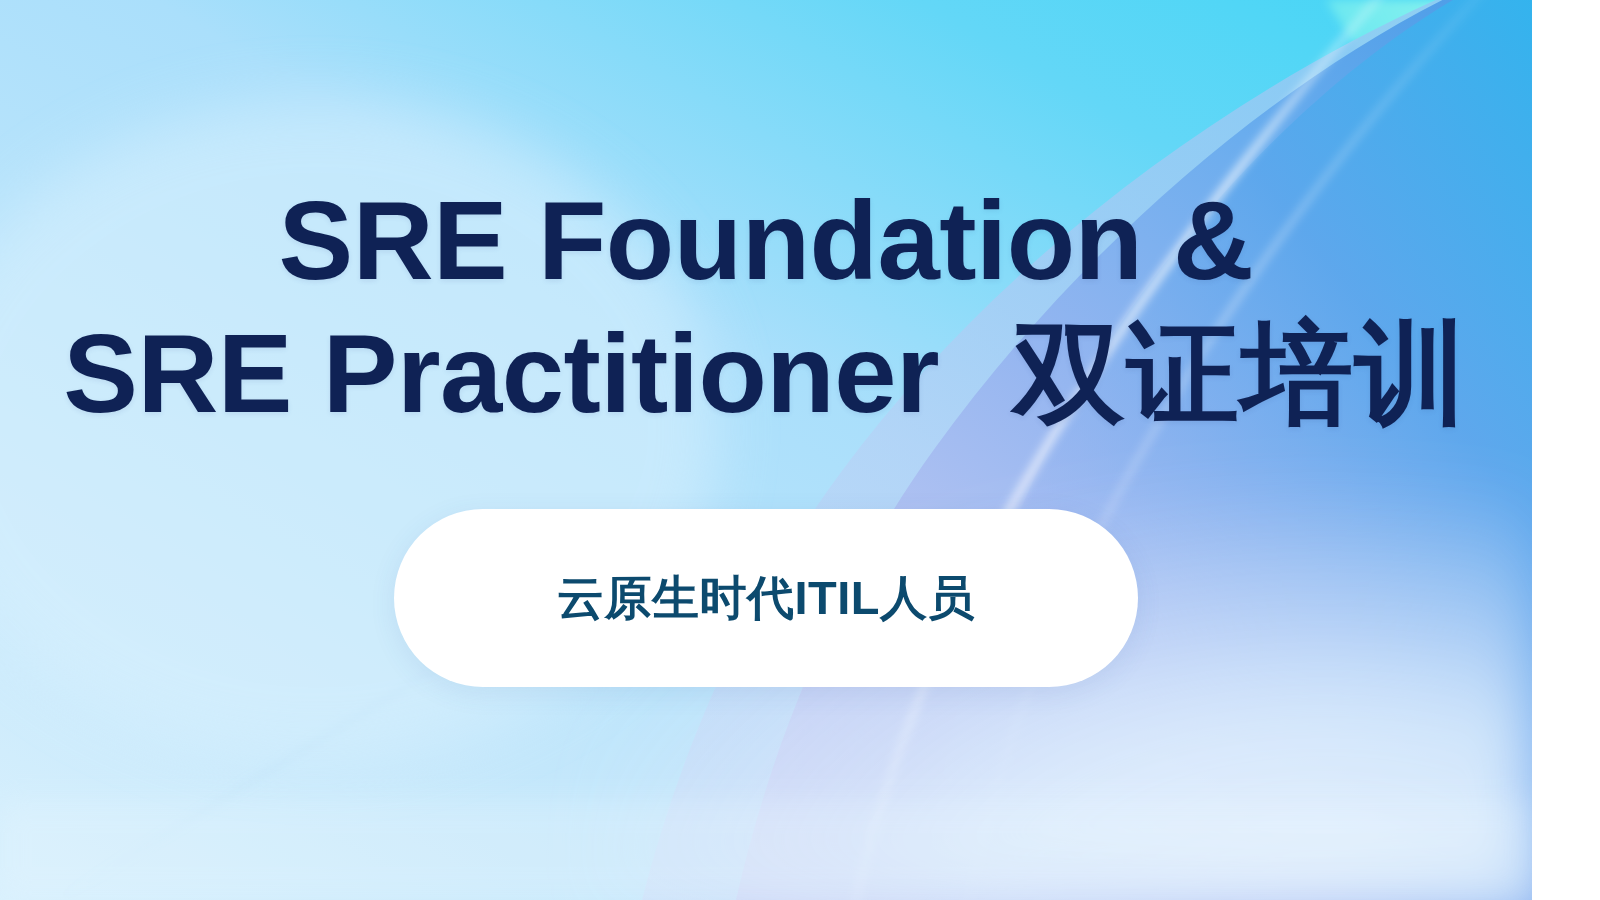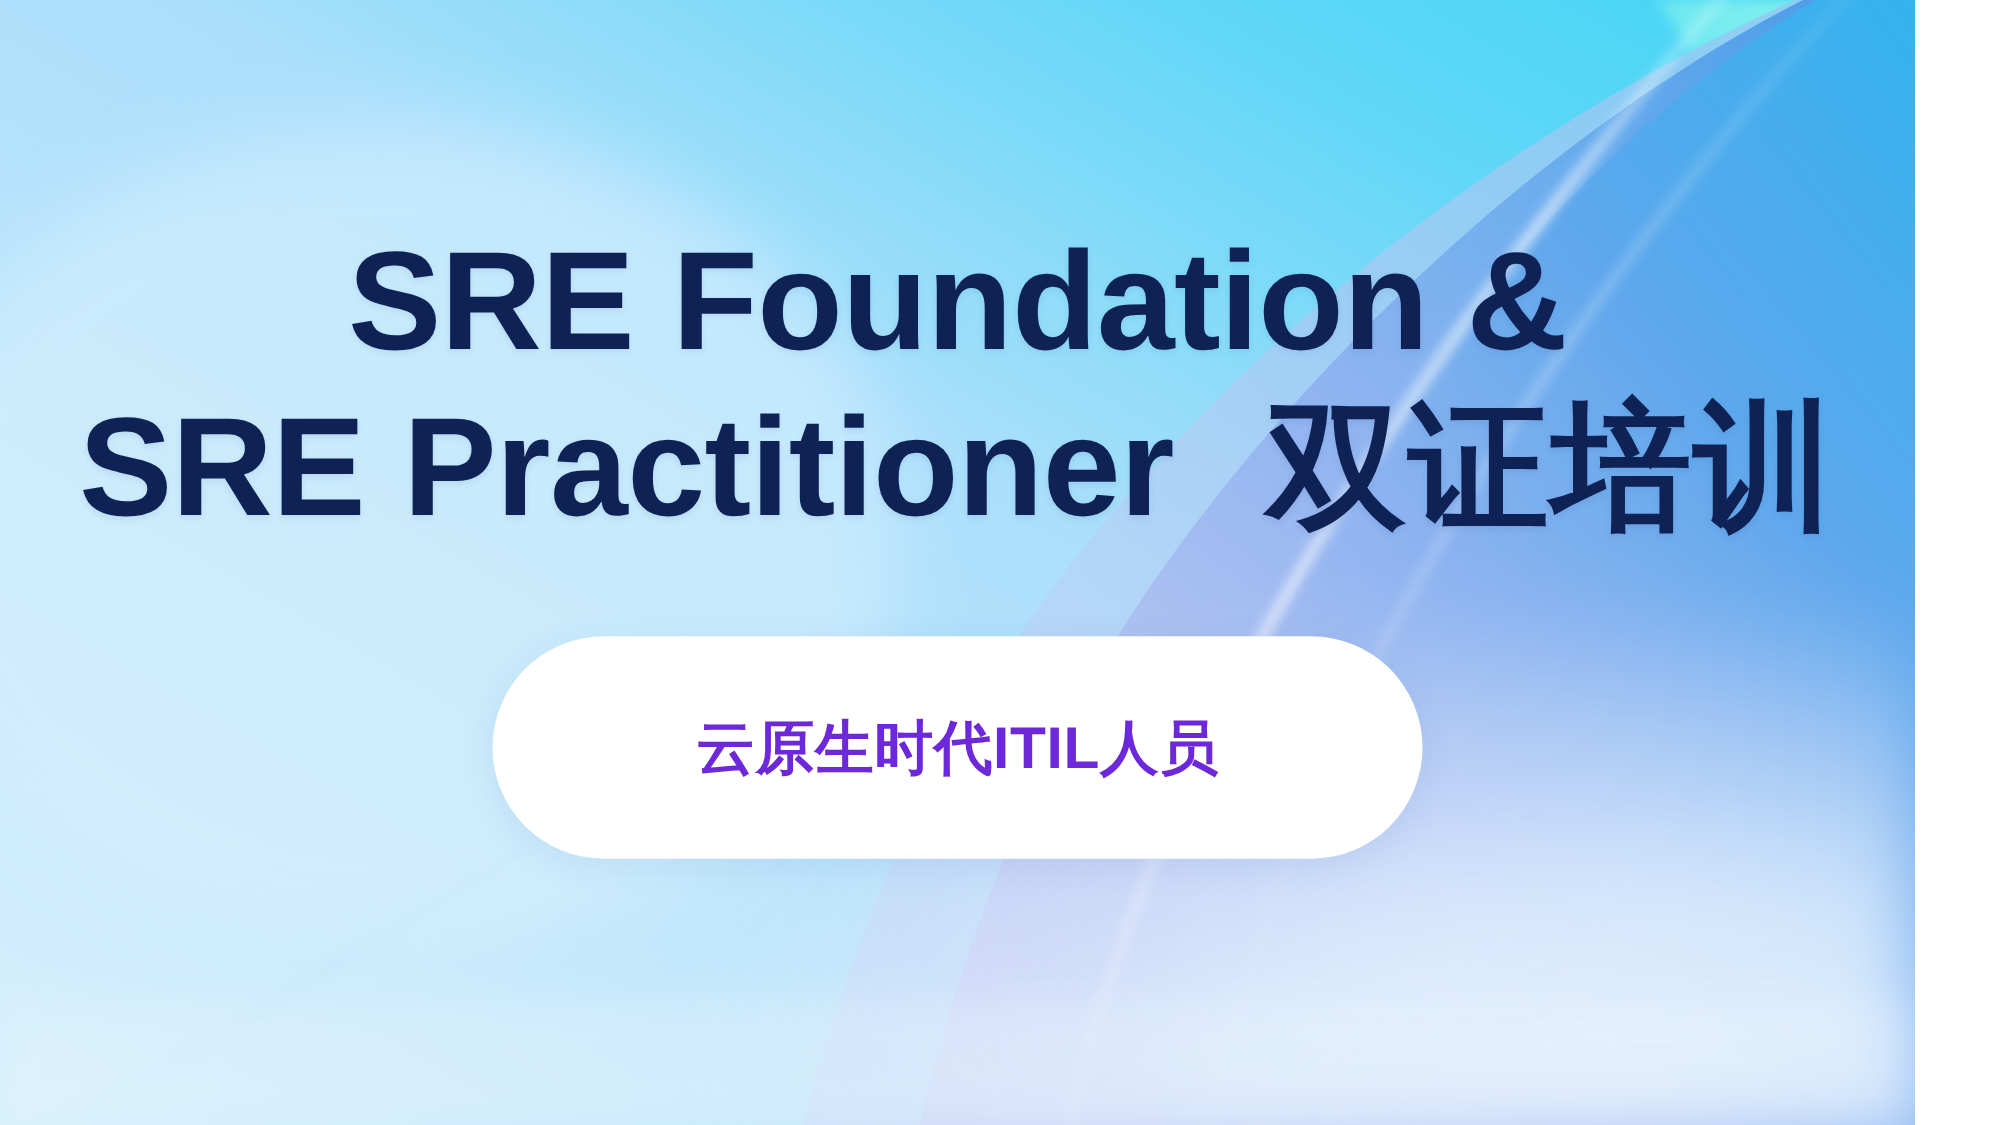--- a/index.html
+++ b/index.html
@@ -63,21 +63,21 @@
     height: 178px;
     background: #ffffff;
     border-radius: 92px;
     display: flex;
     flex-direction: column;
     align-items: center;
     justify-content: center;
     box-shadow: 0 6px 26px rgba(60, 95, 165, 0.10);
   }
   .badge-line {
-    color: #6d28d9;
+    color: #0c4a6e;
     font-size: 47px;
     font-weight: 700;
     letter-spacing: 0.5px;
     line-height: 1.28;
     white-space: nowrap;
   }
 </style>
 </head>
 <body>
 

